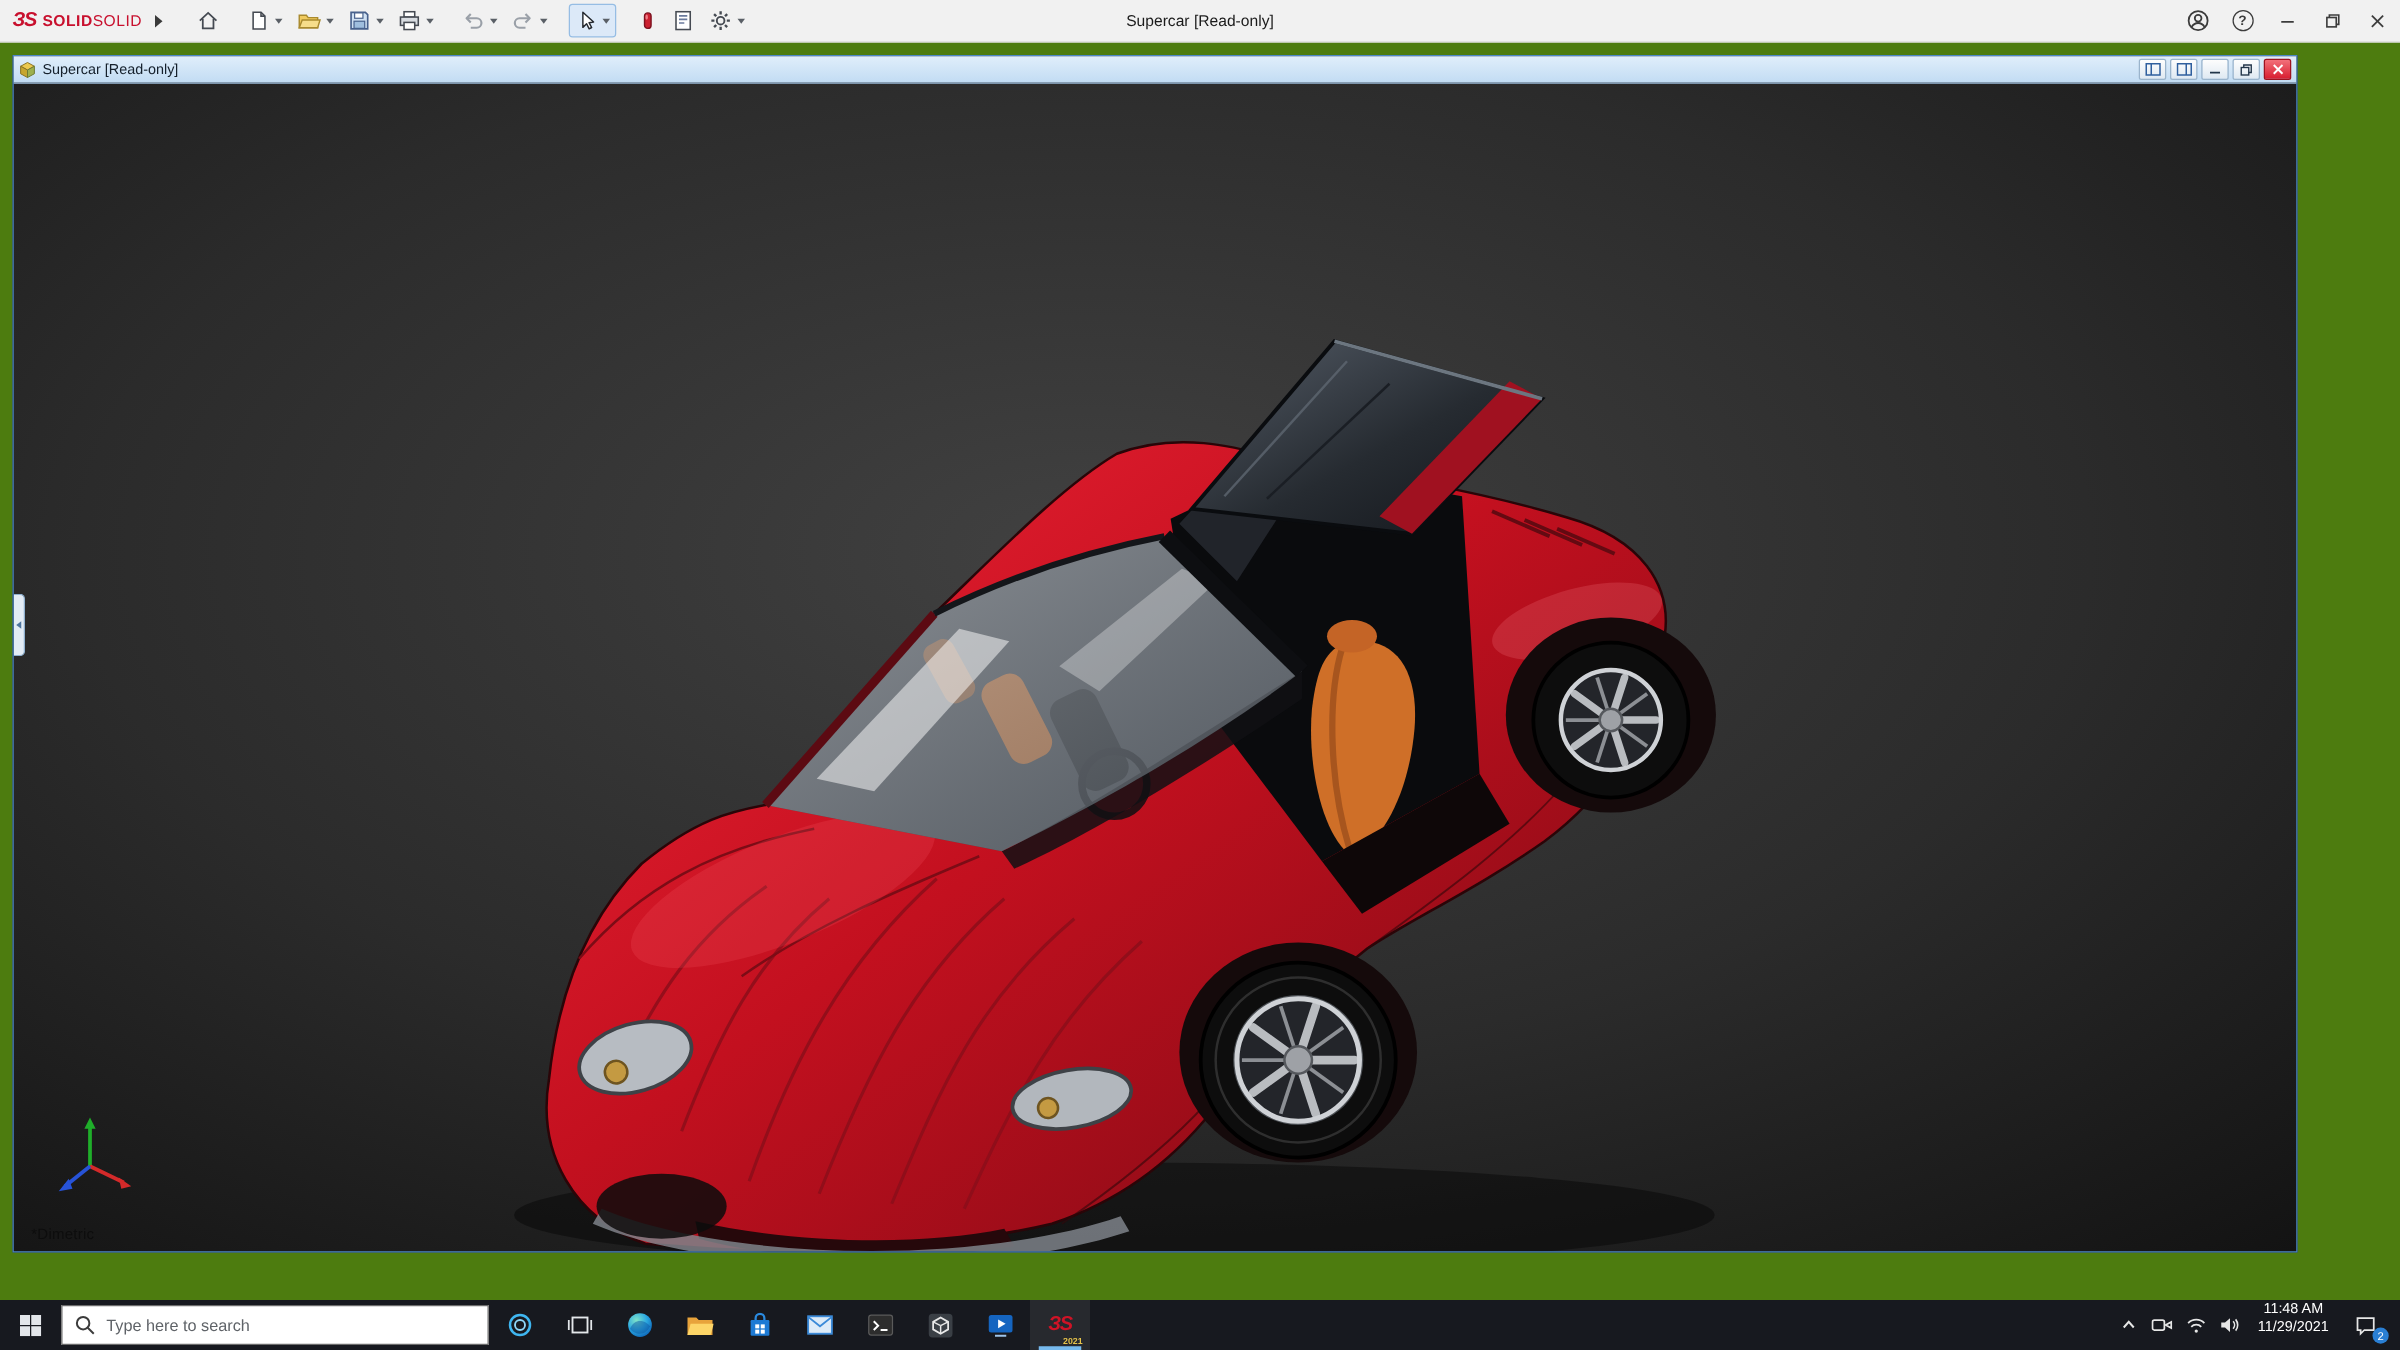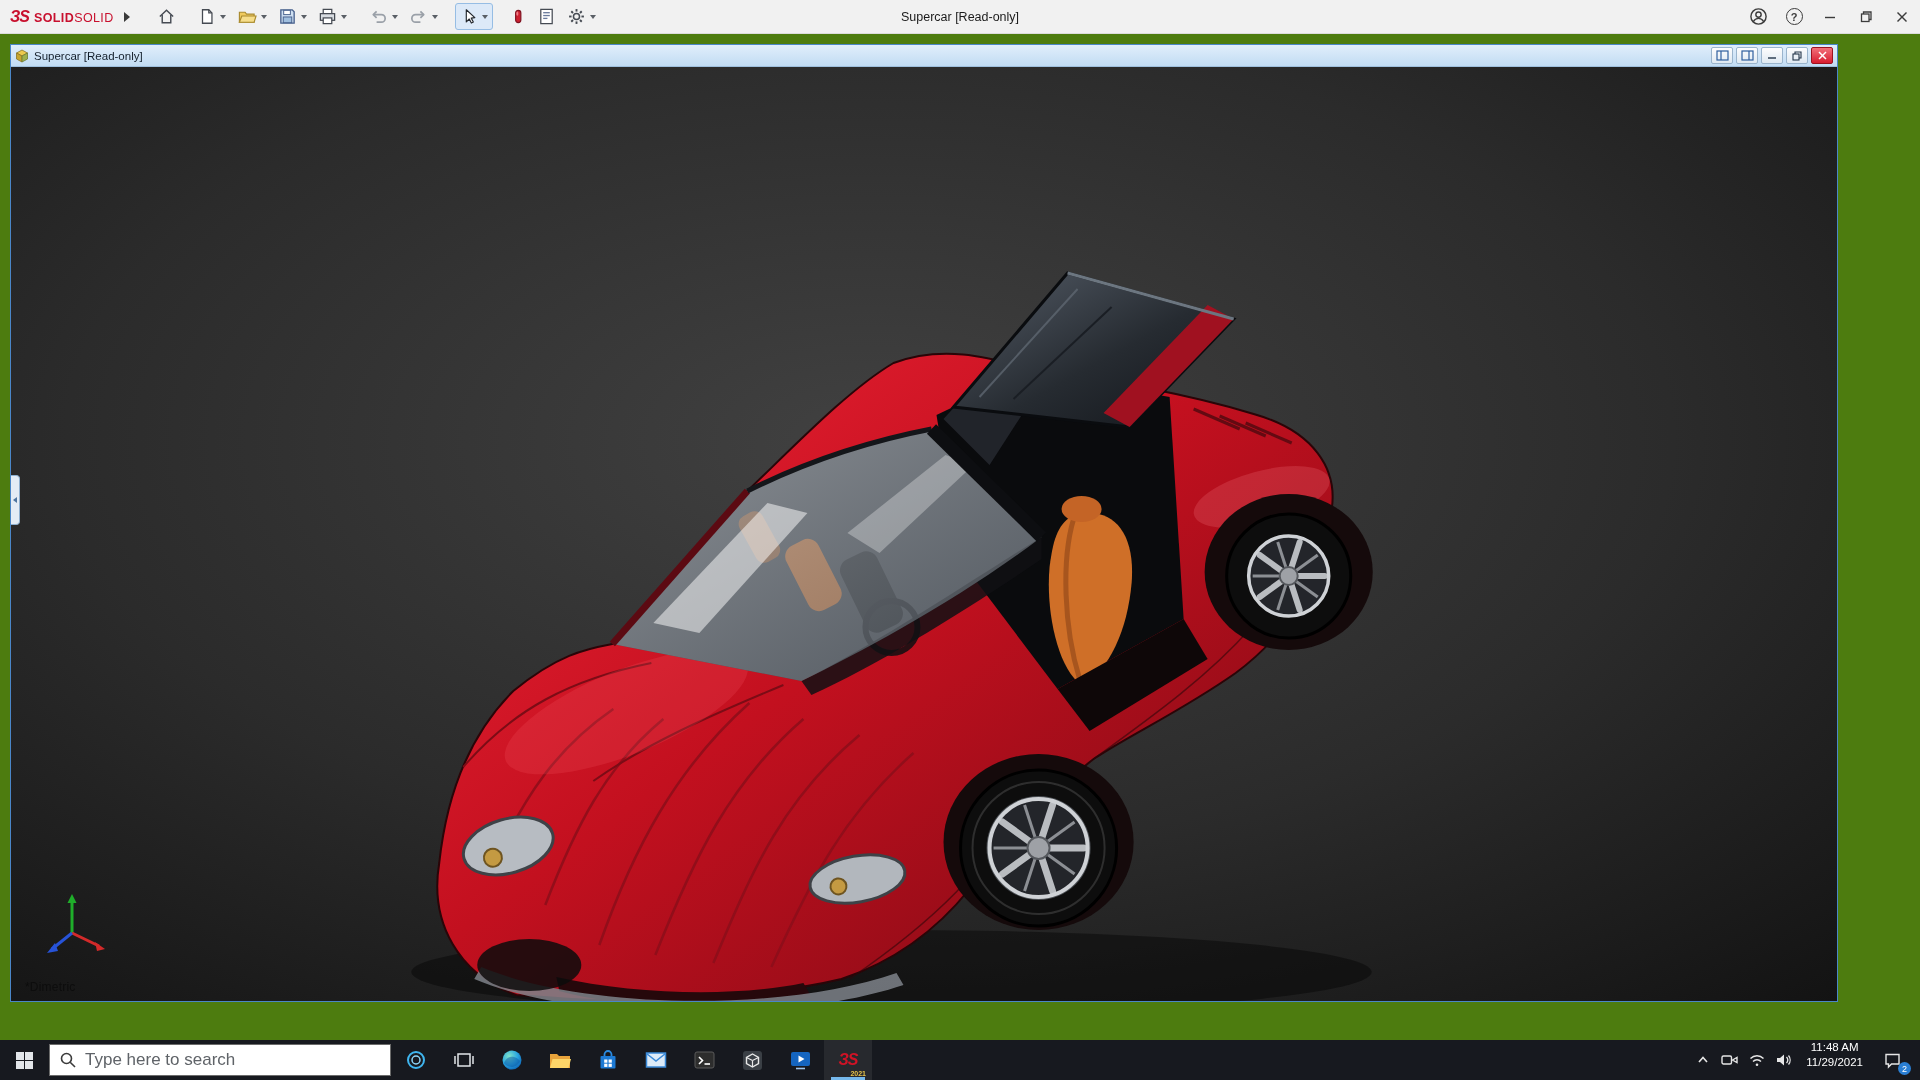--- a/index.html
+++ b/index.html
@@ -48,21 +48,21 @@
                     border-right:4px solid #4d75a0; }
   .triad { position:absolute; left:26px; bottom:34px; width:70px; height:76px; }
   .view-label { position:absolute; left:14px; bottom:7px; font-size:12px; color:#0d0d0d; letter-spacing:.2px; }
 
   
   .taskbar { position:absolute; left:0; right:0; bottom:0; height:40px; background:#17191f;
              display:flex; align-items:center; z-index:40; }
   .task-btn { width:48px; height:40px; display:flex; align-items:center; justify-content:center; position:relative; }
   .search-box { width:342px; height:32px; background:#ffffff; border:1px solid #6b6b6b;
                 display:flex; align-items:center; gap:9px; padding:0 10px; margin:0 1px; }
-  .search-box input { border:none; outline:none; background:transparent; flex:1; font-size:17px;
+  .search-box input { border:none; outline:none; background:transparent; flex:1; font-size:13px;
                       color:#333; font-family:"Liberation Sans", sans-serif; }
   .search-box input::placeholder { color:#5f6368; }
   .sw-task { width:48px; height:40px; display:flex; align-items:center; justify-content:center;
              position:relative; background:rgba(255,255,255,.07); }
   .sw-task .sw-mark { color:#d01326; font-weight:bold; font-style:italic; font-size:16px; letter-spacing:-1px; }
   .sw-task .sw-year { position:absolute; bottom:3px; right:6px; font-size:7px; color:#e6c34a; font-weight:bold; }
   .sw-task .active-line { position:absolute; left:7px; right:7px; bottom:0; height:3px; background:#76b9ed; }
   .tray { margin-left:auto; display:flex; align-items:flex-start; height:40px; padding-right:8px; }
   .tray-btn { width:27px; height:40px; display:flex; align-items:center; justify-content:center; position:relative; }
   .clock { text-align:center; font-size:11.5px; color:#ffffff; line-height:1.3; margin:0 9px; }

